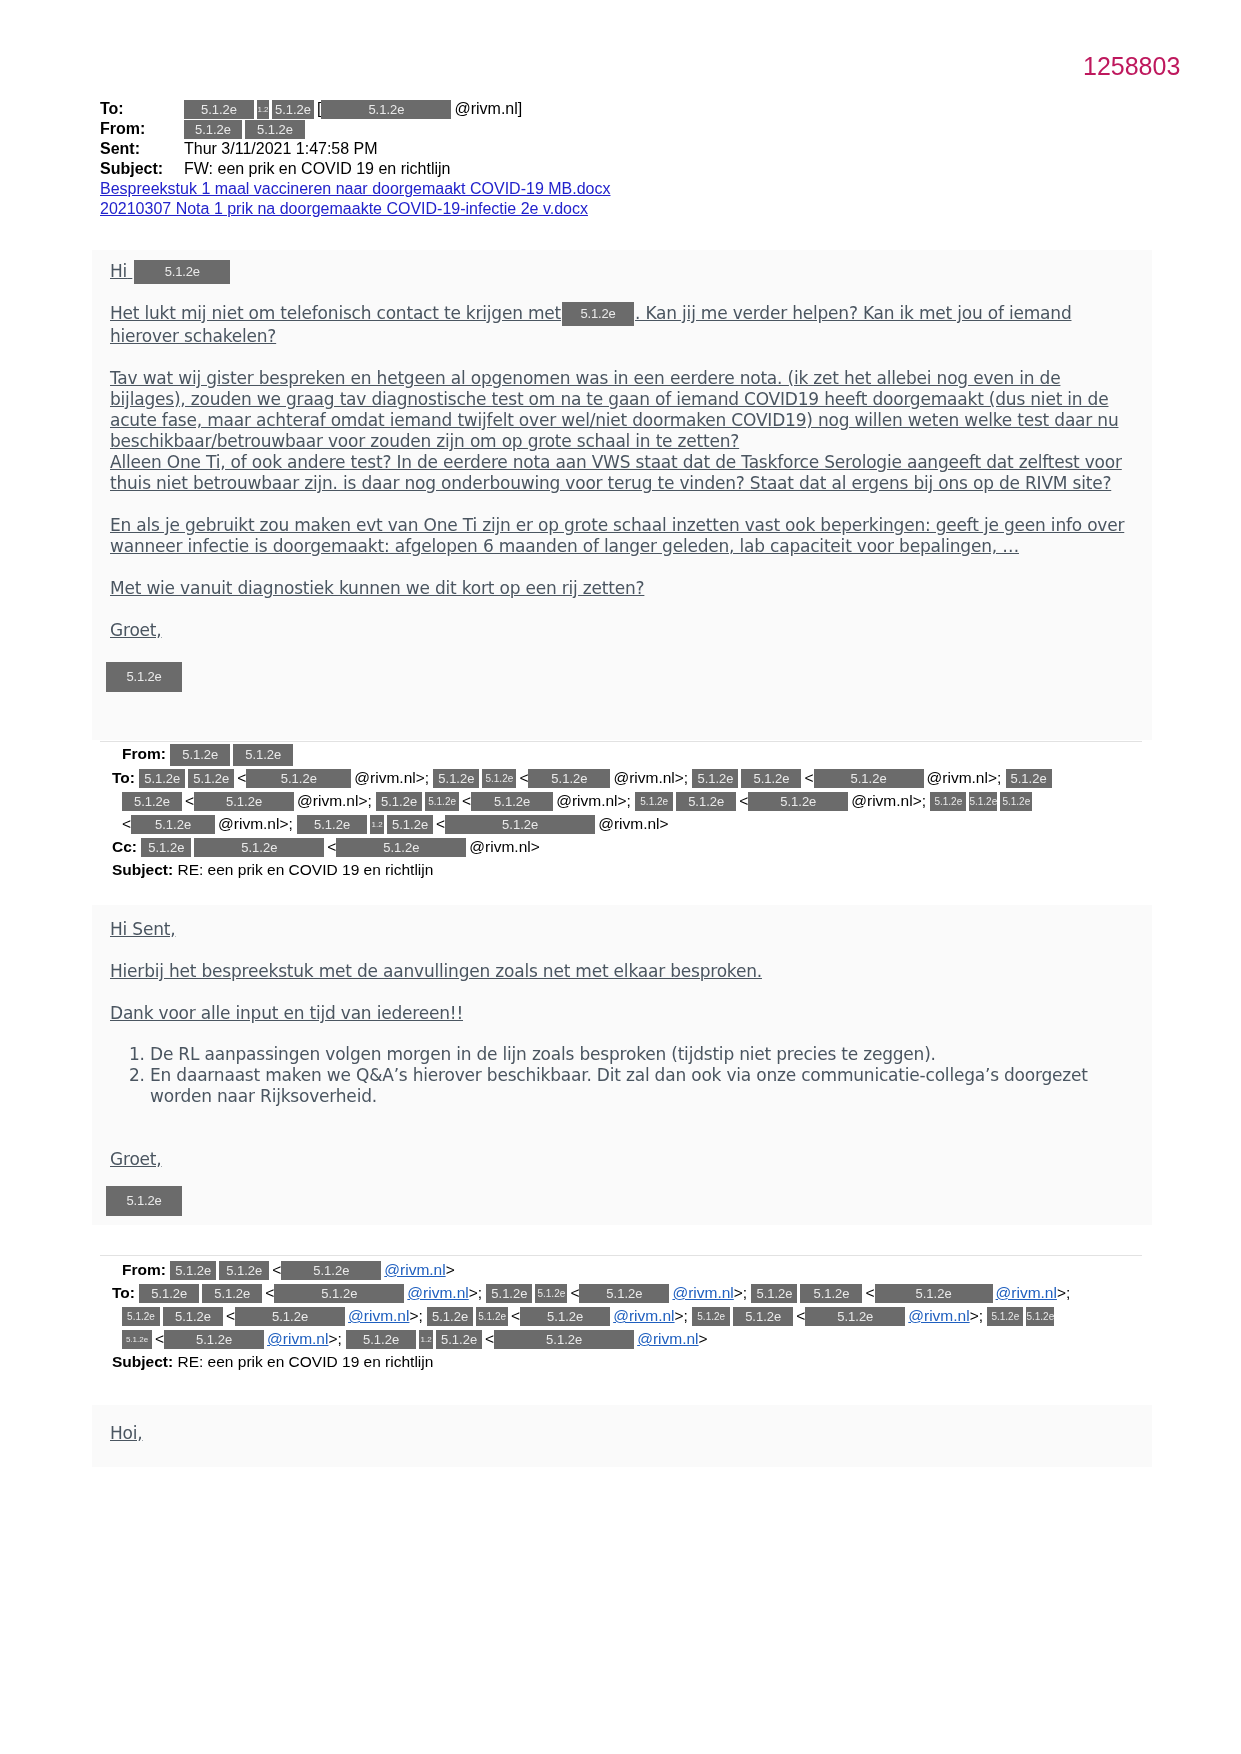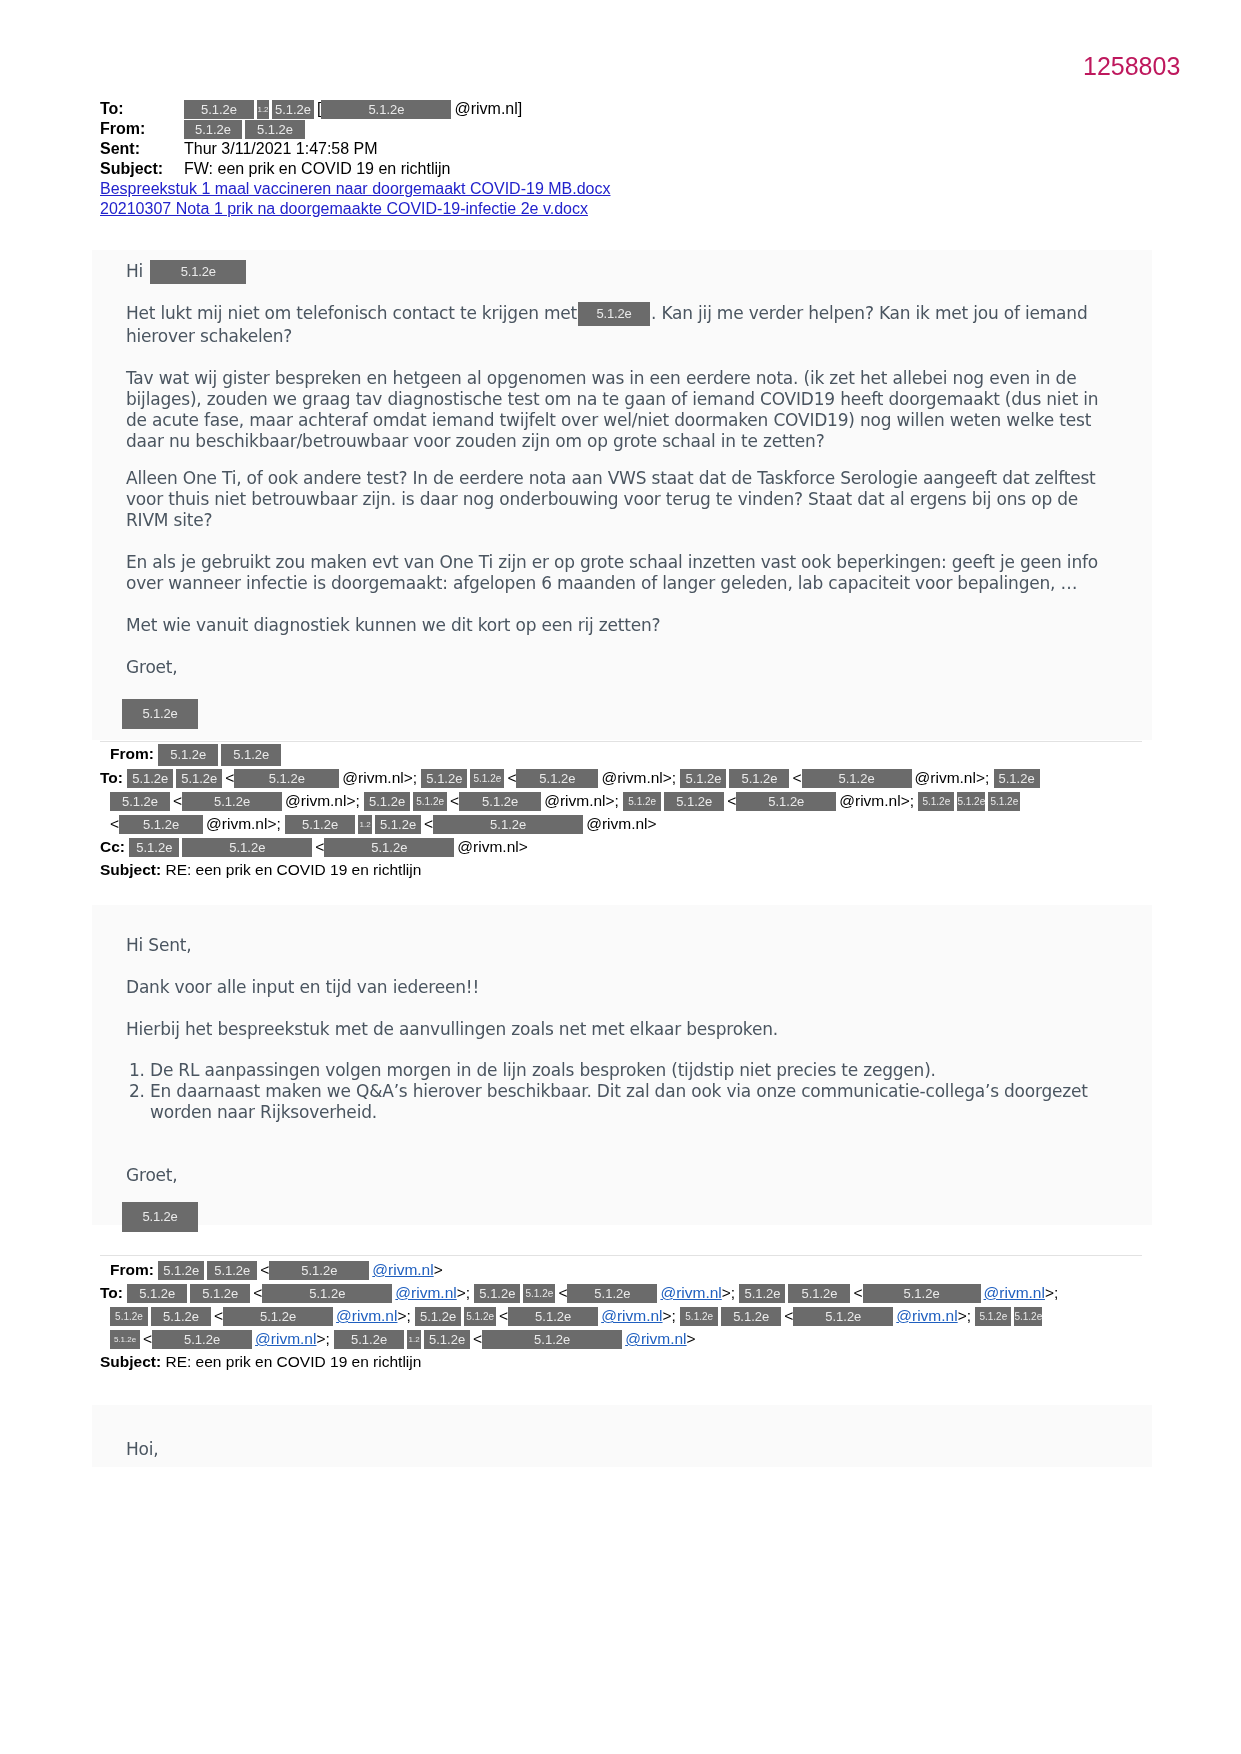--- a/index.html
+++ b/index.html
@@ -8,22 +8,22 @@
   .hdr { position: absolute; left: 100px; top: 99px; font: 16px "Liberation Sans", sans-serif; line-height: 20px; }
   .hdr .row { display: flex; white-space: nowrap; height: 20px; align-items: center; }
   .hdr .lbl { font-weight: bold; width: 84px; display: inline-block; }
   .hdr .lbl.wide { width: 166px; }
   .hdr a { color: #1a0dab; color: #2222cc; text-decoration: underline; }
   .red { display: inline-block; background: #6b6b6b; color: #eaeaea; font: 13px "Liberation Sans", sans-serif; text-align: center; height: 19px; line-height: 19px; vertical-align: middle; margin-right: 3px; }
   .red.tiny { font-size: 8px; }
   .red.small { font-size: 10px; }
   .panel { position: absolute; left: 92px; width: 1060px; background: #fafafa; }
   .body-text { font: 17px "DejaVu Sans", sans-serif; color: #4a5560; line-height: 21px; letter-spacing: -0.2px; }
-  .body-text p { margin: 16px; }
-  .mh { font: 15.5px "Liberation Sans", sans-serif; line-height: 23px; color: #000; white-space: nowrap; }
+  .body-text p { margin: 0; text-decoration: underline; }
+  .mh { font: 15.5px "Liberation Sans", sans-serif; line-height: 23px; color: #000; white-space: nowrap; margin-left: 12px; }
   .mh b { font-weight: bold; }
   .mh .rivm-link { color: #1f5fbf; text-decoration: underline; }
   .sep { position: absolute; left: 100px; width: 1042px; height: 1px; background: #e2e2e2; }
   ol { margin: 0; padding-left: 40px; }
 </style>
 </head>
 <body>
 
 <div class="docid">1258803</div>
 
@@ -107,22 +107,22 @@
   </div>
   <div>
     <b>Subject:</b>
     <span>RE: een prik en COVID 19 en richtlijn</span>
   </div>
 </div>
 
 <div class="panel" style="top:905px; height:320px;">
   <div class="body-text" style="padding:14px 18px 0 18px; width:1020px;">
     <p>Hi Sent,</p>
+    <p style="margin-top:21px">Hierbij het bespreekstuk met de aanvullingen zoals net met elkaar besproken.</p>
     <p style="margin-top:21px">Dank voor alle input en tijd van iedereen!!</p>
-    <p style="margin-top:21px">Hierbij het bespreekstuk met de aanvullingen zoals net met elkaar besproken.</p>
     <ol style="margin-top:20px">
       <li>De RL aanpassingen volgen morgen in de lijn zoals besproken (tijdstip niet precies te zeggen).</li>
       <li>En daarnaast maken we Q&amp;A’s hierover beschikbaar. Dit zal dan ook via onze communicatie-collega’s doorgezet worden naar Rijksoverheid.</li>
     </ol>
     <p style="margin-top:42px">Groet,</p>
     <p style="margin-top:16px">
       <span class="red" style="width:76px; height:30px; line-height:30px; margin-left:-4px">5.1.2e</span>
     </p>
   </div>
 </div>

